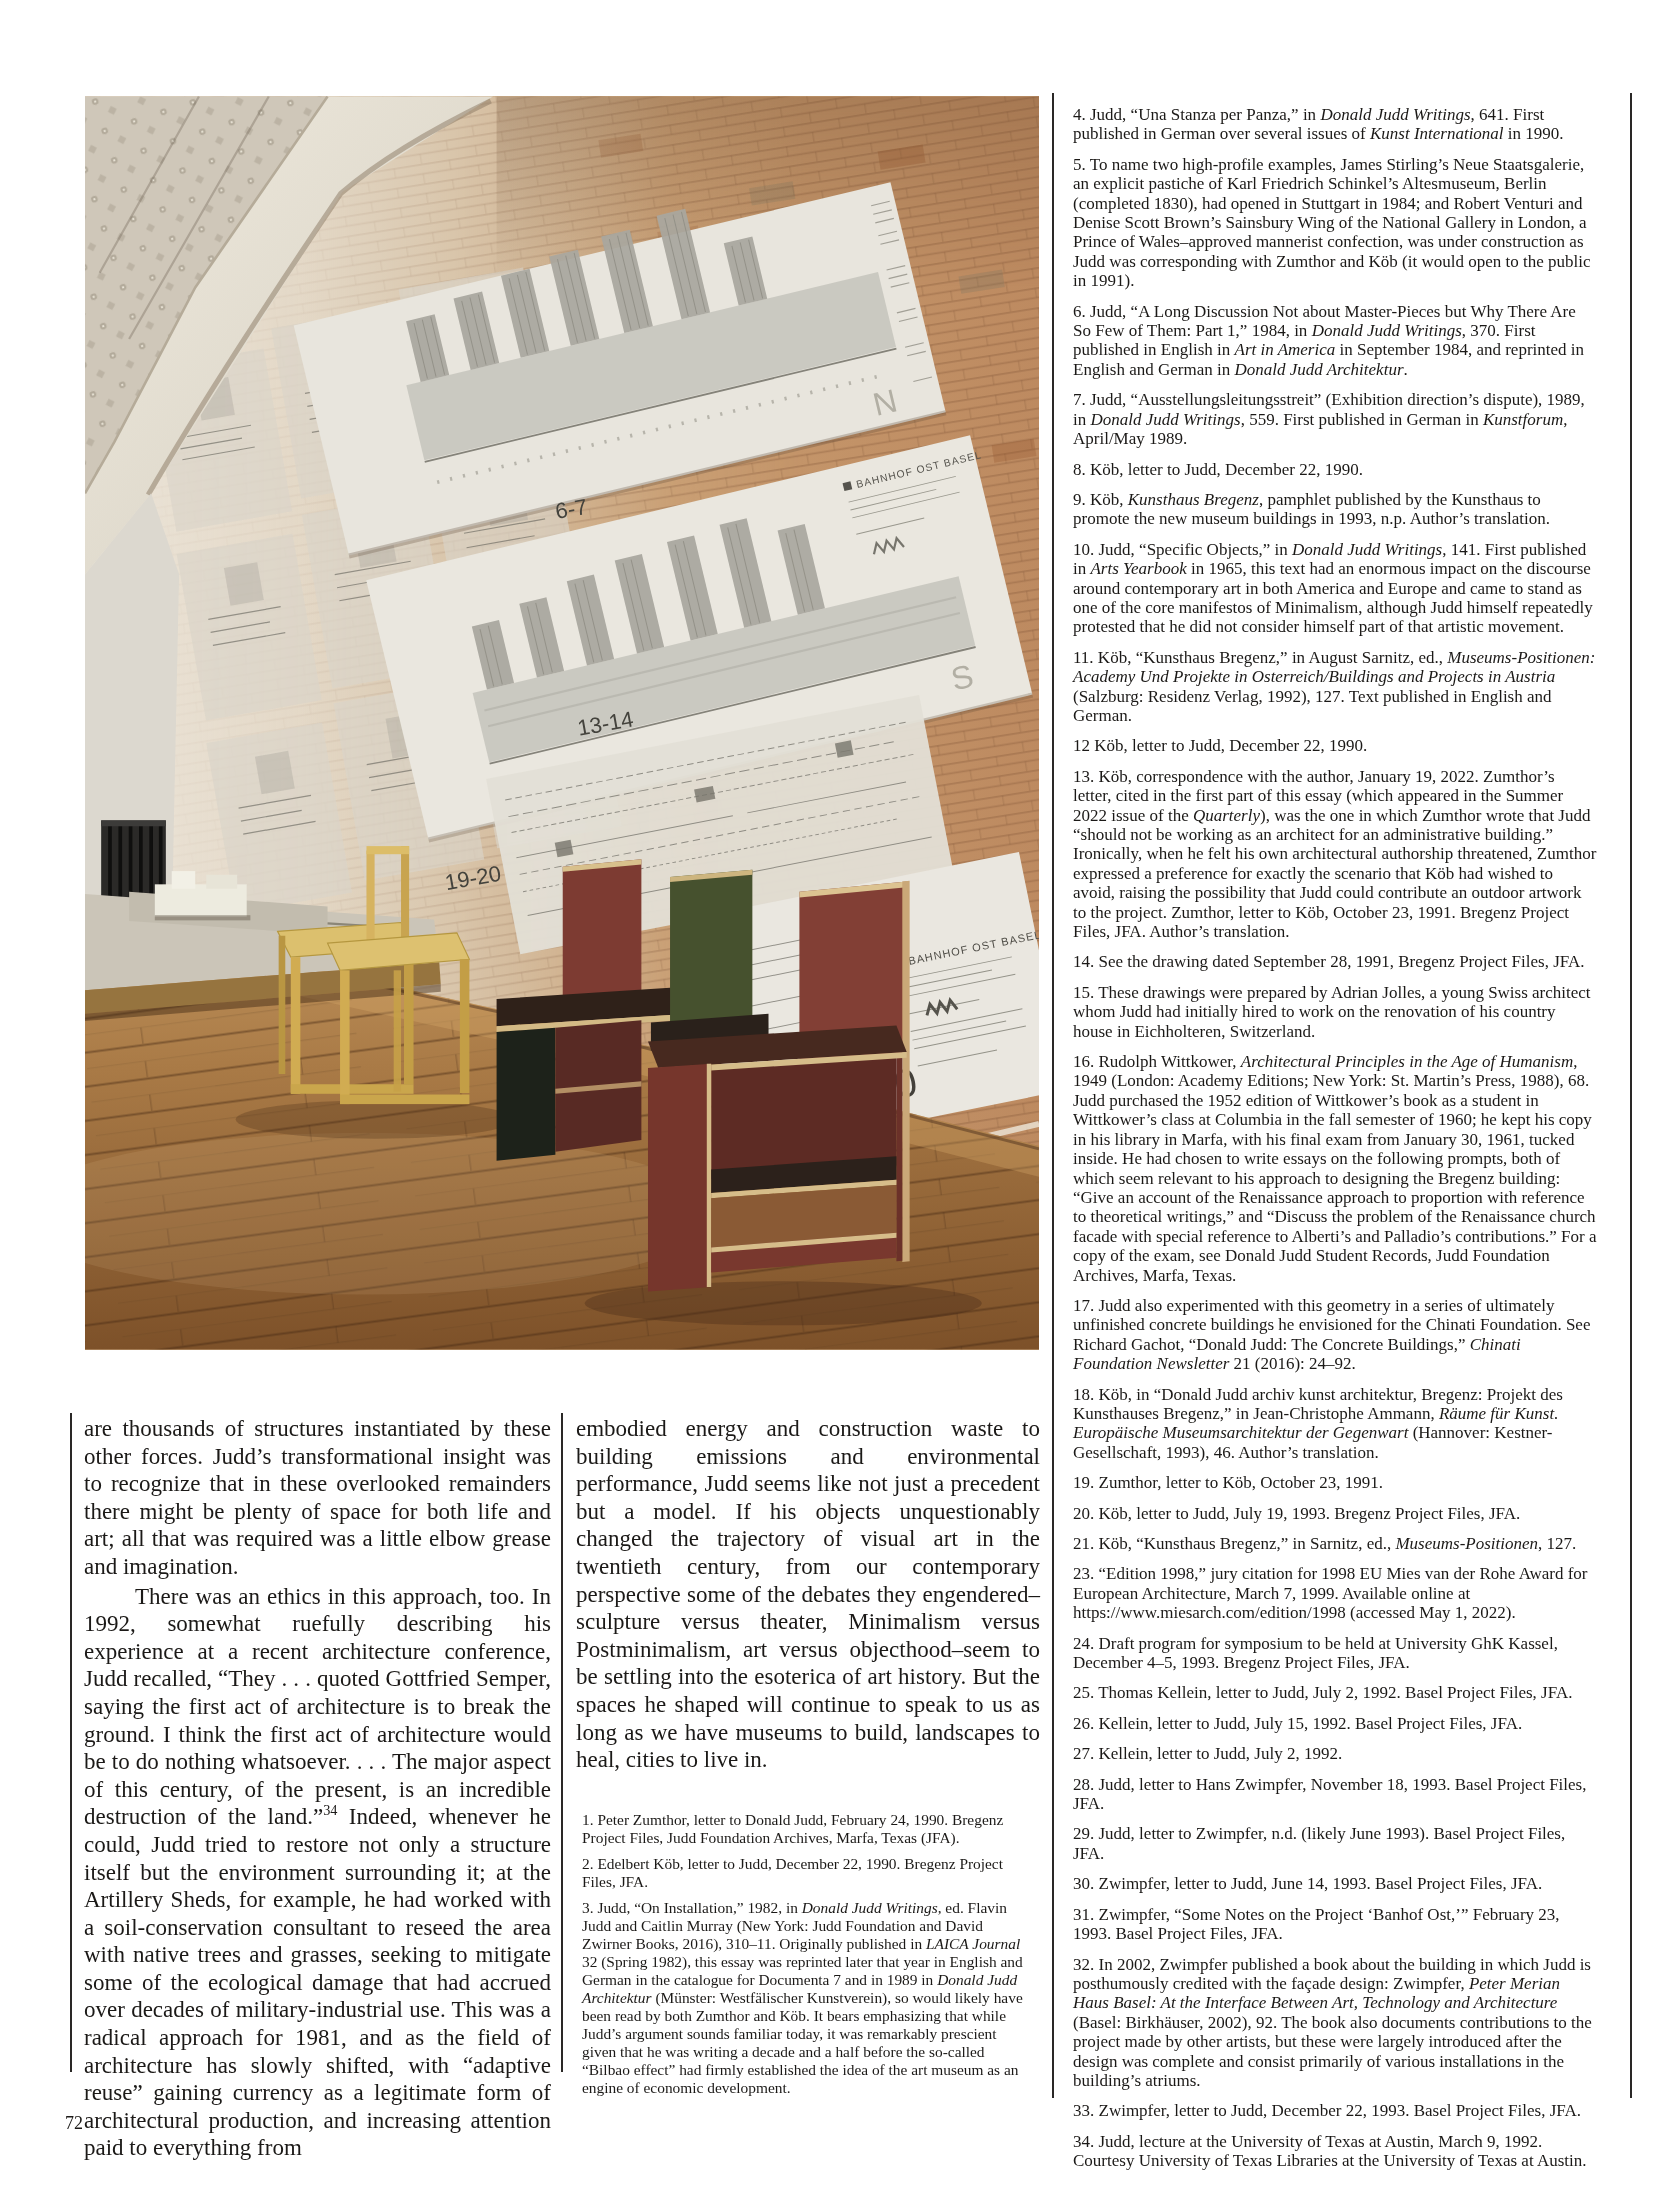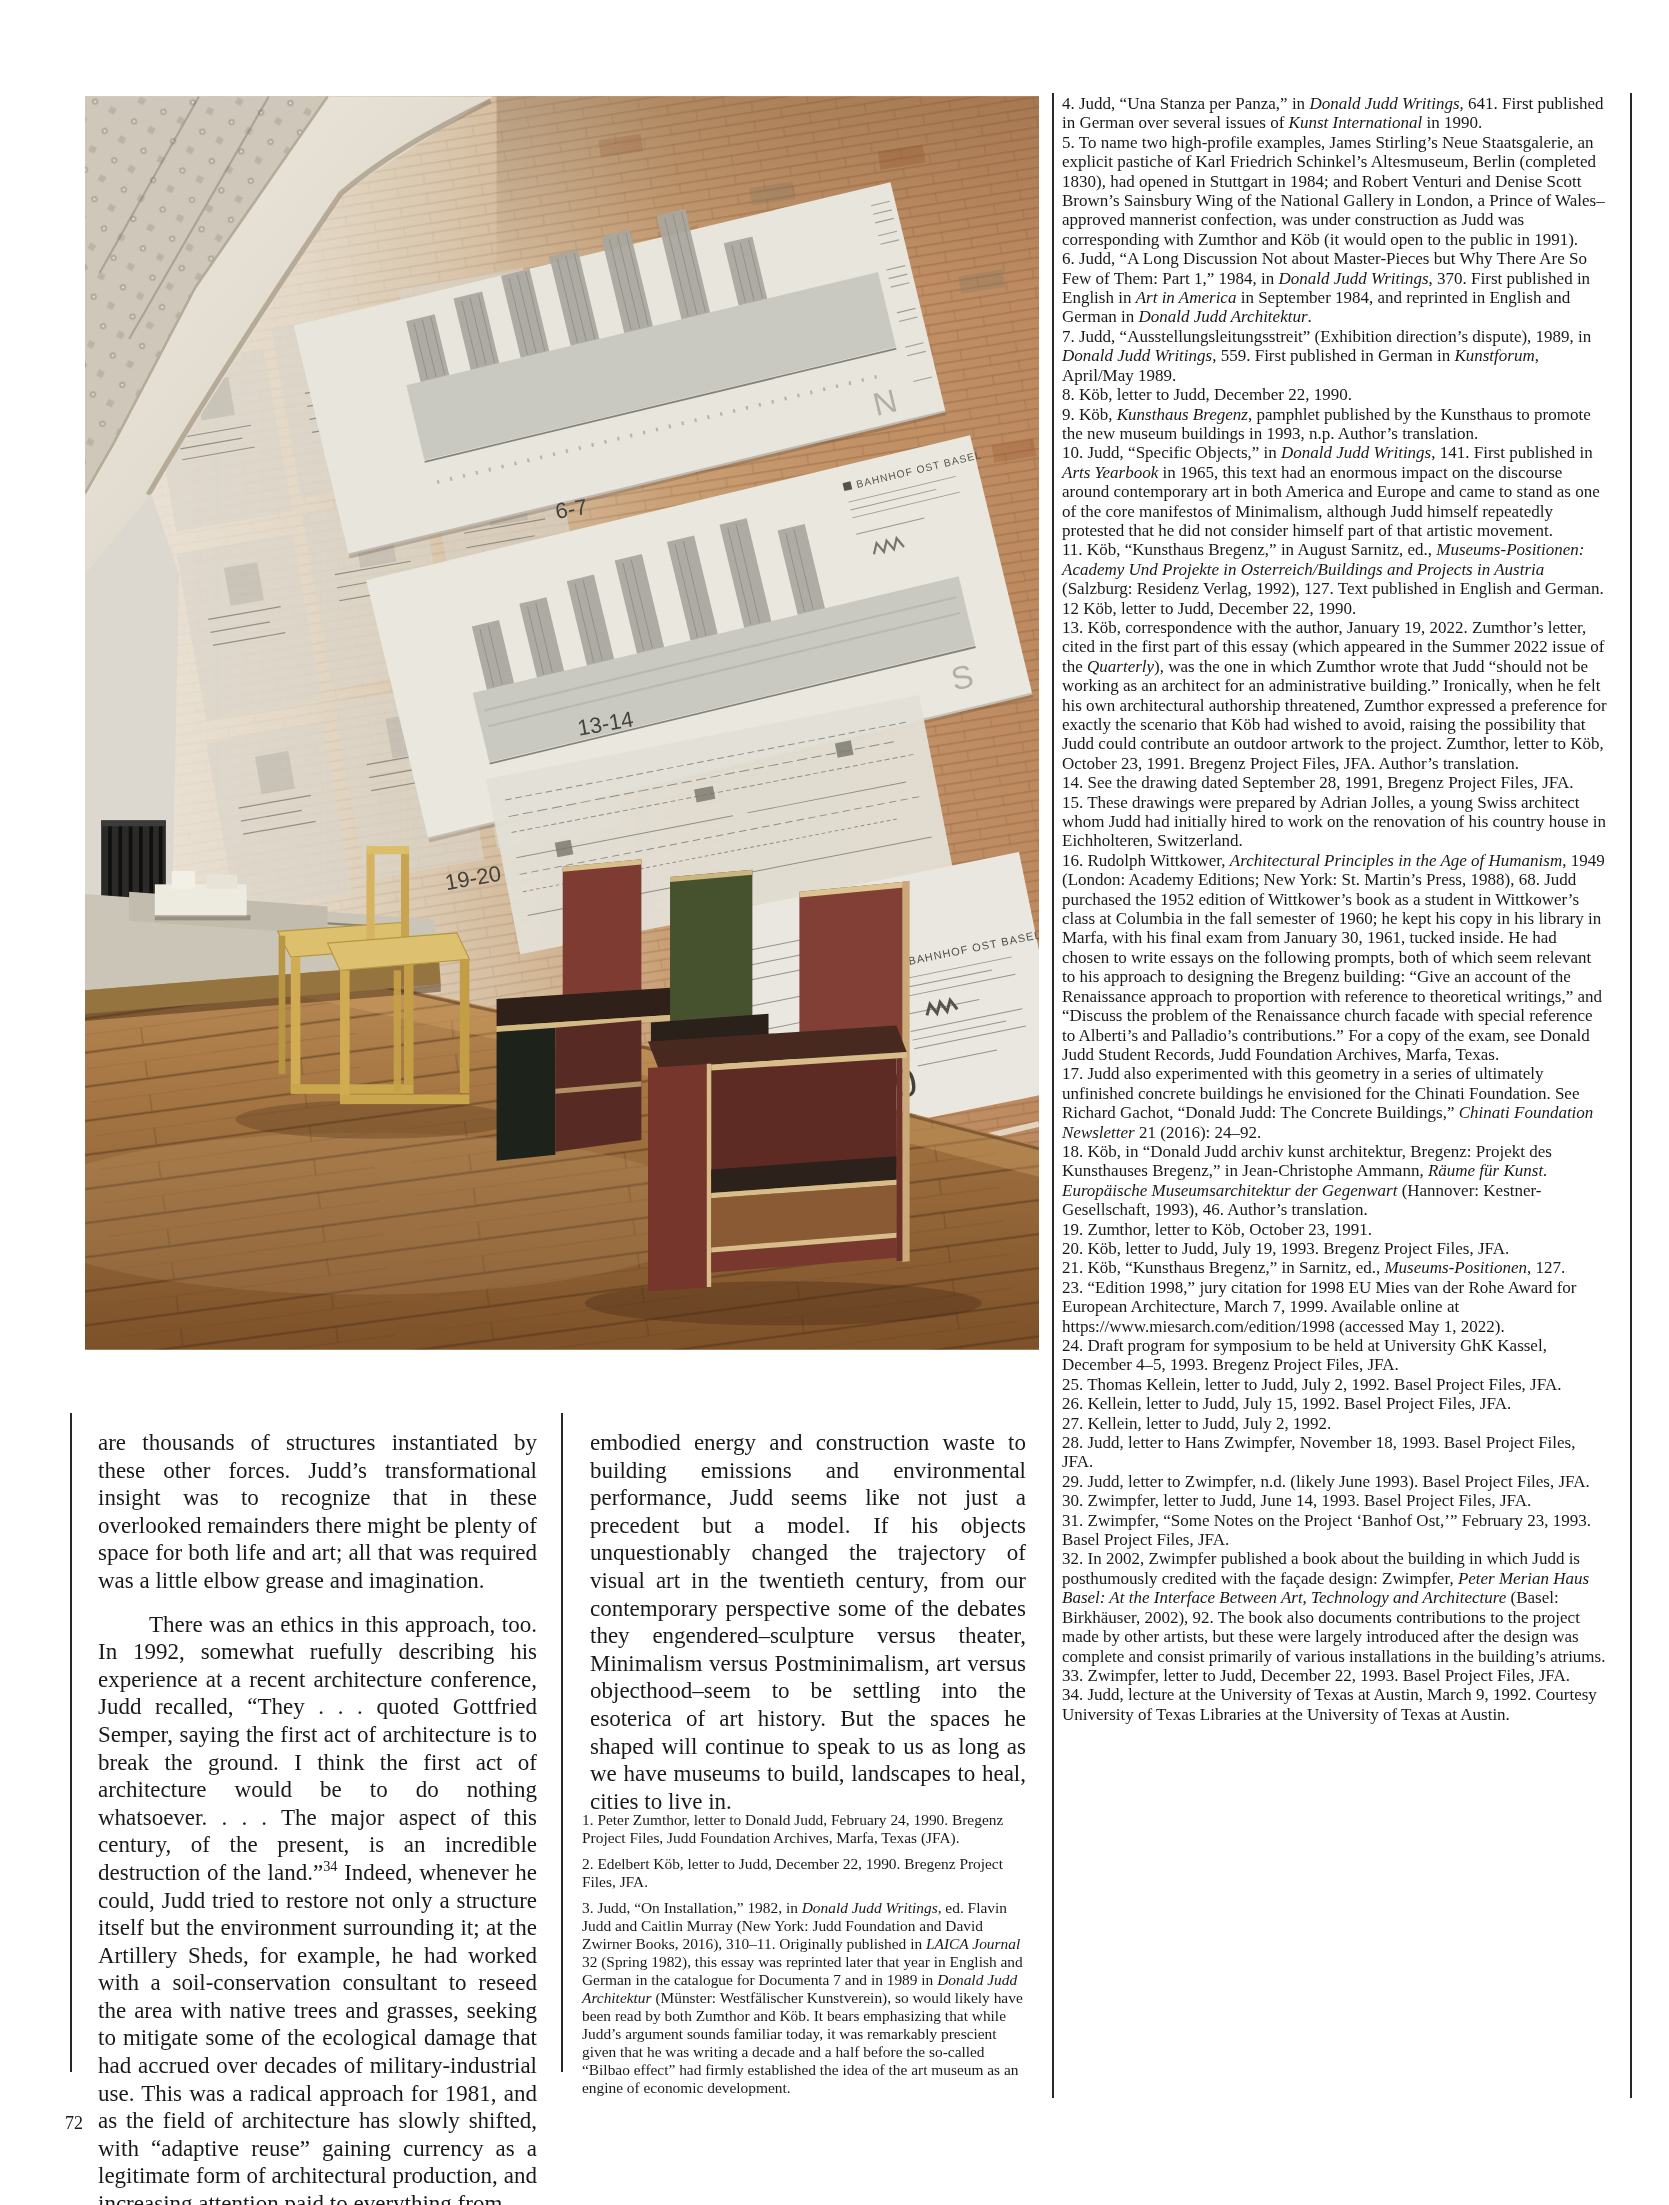--- a/index.html
+++ b/index.html
@@ -8,29 +8,29 @@
   .photo{position:absolute;left:85px;top:96px;width:954px;height:1254px;overflow:hidden;background:#c9a57c;}
   .vrule{position:absolute;width:1.5px;background:#2a2826;}
   #rule-col1{left:70px;top:1413px;height:659px;}
   #rule-col2{left:561px;top:1413px;height:659px;}
   #rule-notes-left{left:1052px;top:93px;height:2005px;}
   #rule-notes-right{left:1630px;top:93px;height:2005px;}
   .bodycol{position:absolute;top:1413px;font-size:23px;line-height:27.6px;text-align:justify;
            font-variant-numeric:oldstyle-nums;}
   #col1{left:82px;width:471px;}
   #col2{left:574px;width:468px;}
-  .bodycol p{margin:16px;}
+  .bodycol p{margin:2px;}
   .bodycol p.indent{text-indent:51px;}
   sup{font-size:0.62em;line-height:0;vertical-align:super;}
   .fnblock{position:absolute;left:574px;top:1803px;width:468px;font-size:15.4px;line-height:18px;
            text-align:left;font-variant-numeric:oldstyle-nums;}
   .fnblock p{margin:8px;}
   .notescol{position:absolute;left:1062px;top:94px;width:546px;font-size:17px;line-height:19.4px;
             text-align:left;font-variant-numeric:oldstyle-nums;}
-  .notescol p{margin:0;}
+  .notescol p{margin:11px;}
   .pagenum{position:absolute;left:65px;top:2109px;font-size:18px;line-height:29px;}
   svg text{font-family:"Liberation Sans",sans-serif;}
 </style>
 </head>
 <body>
 
 <div class="page">
 
   <div class="photo">
     <svg width="954" height="1254" viewBox="0 0 1298 1705">

